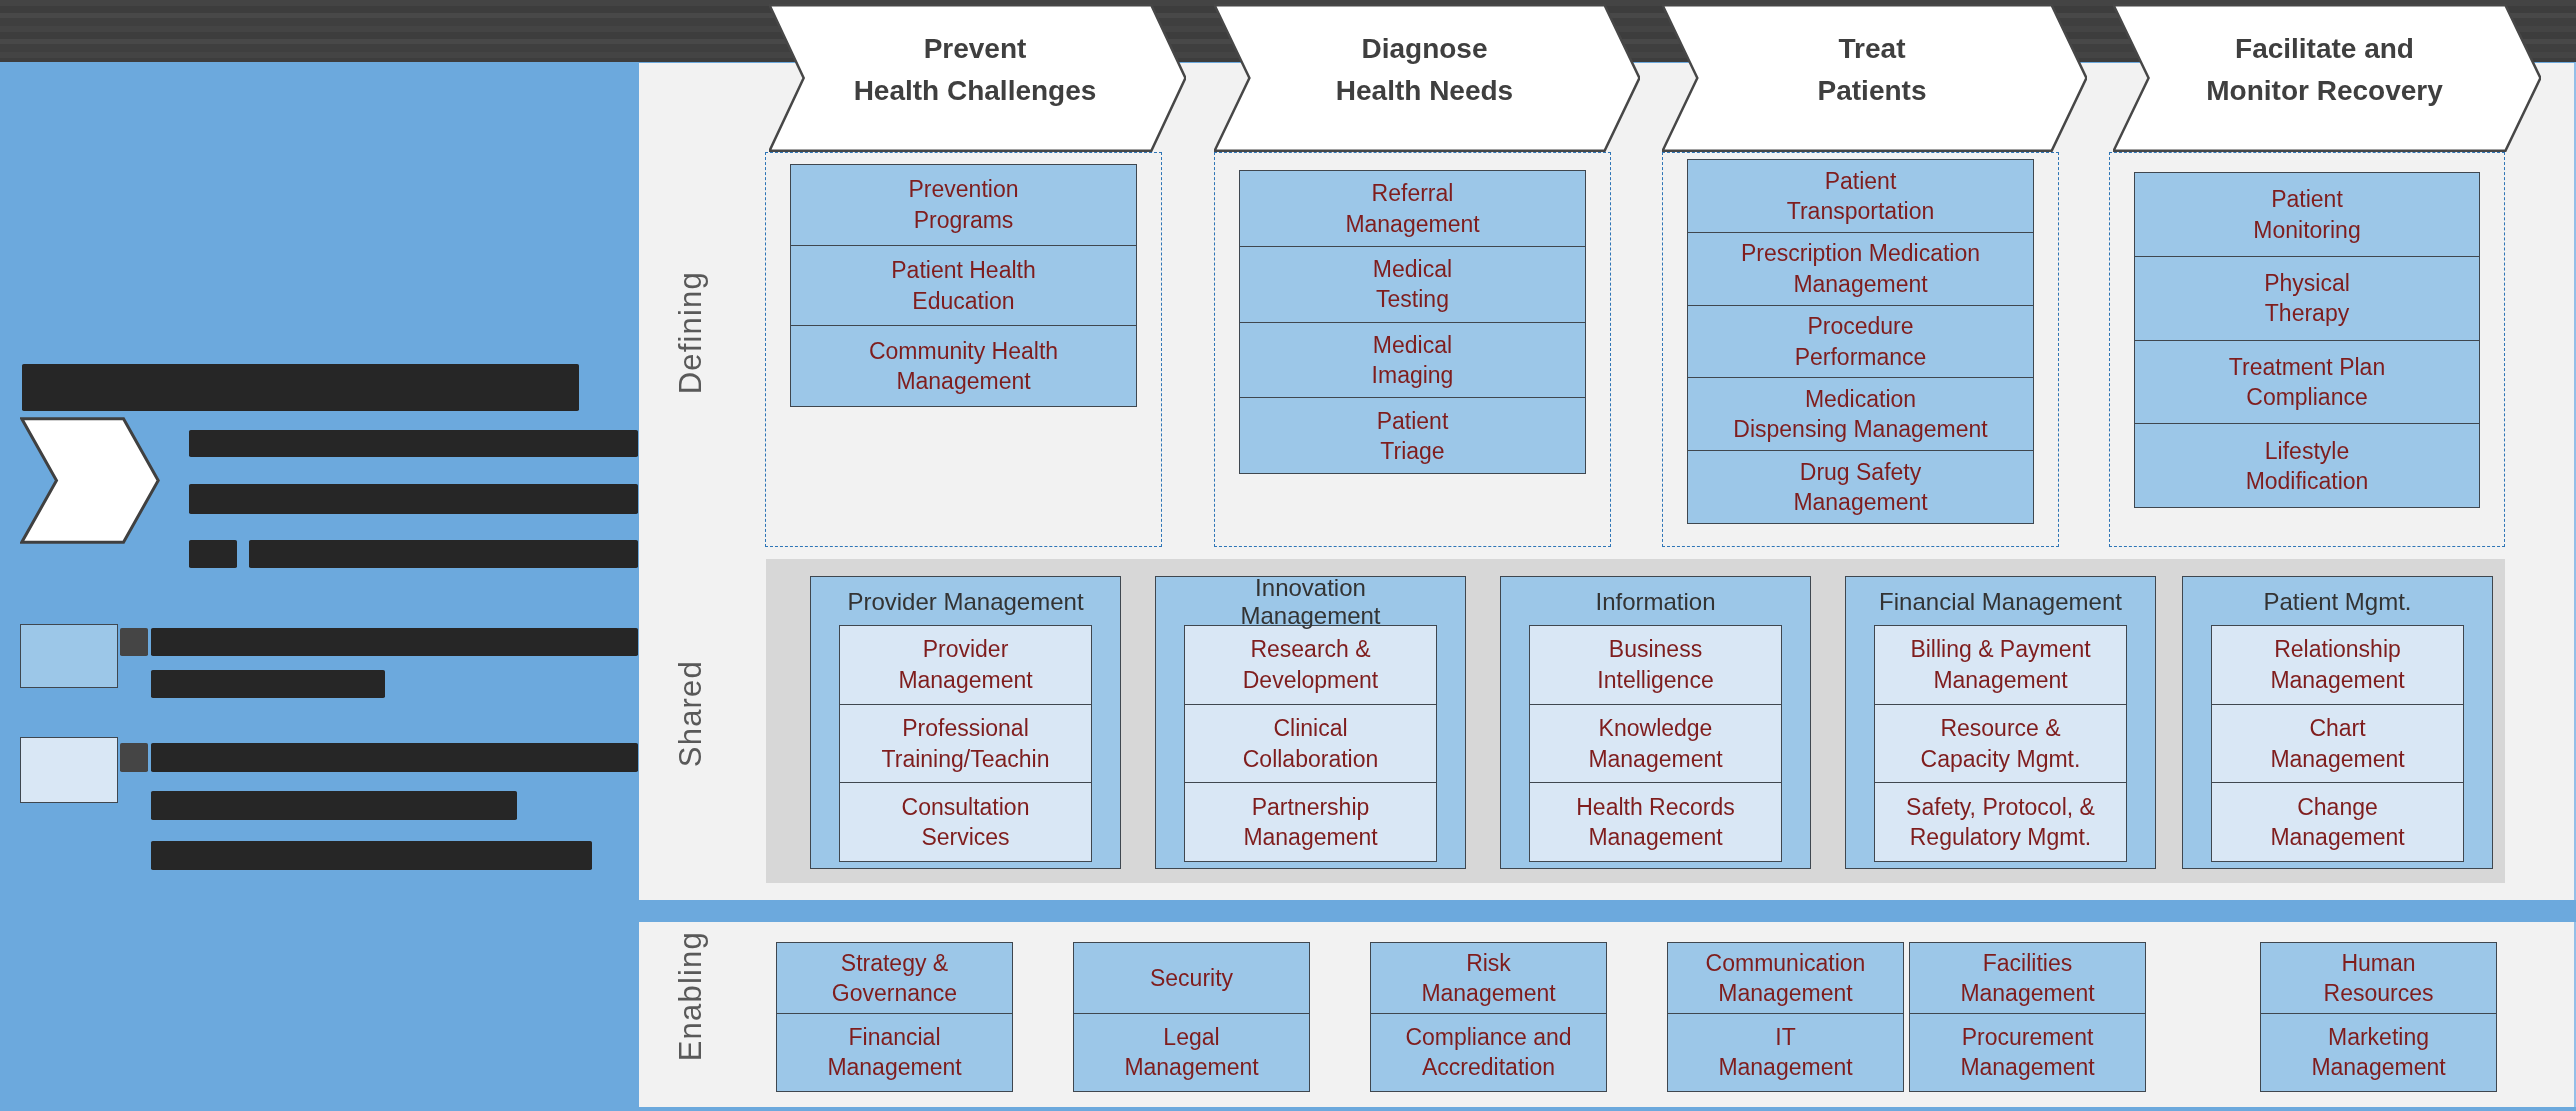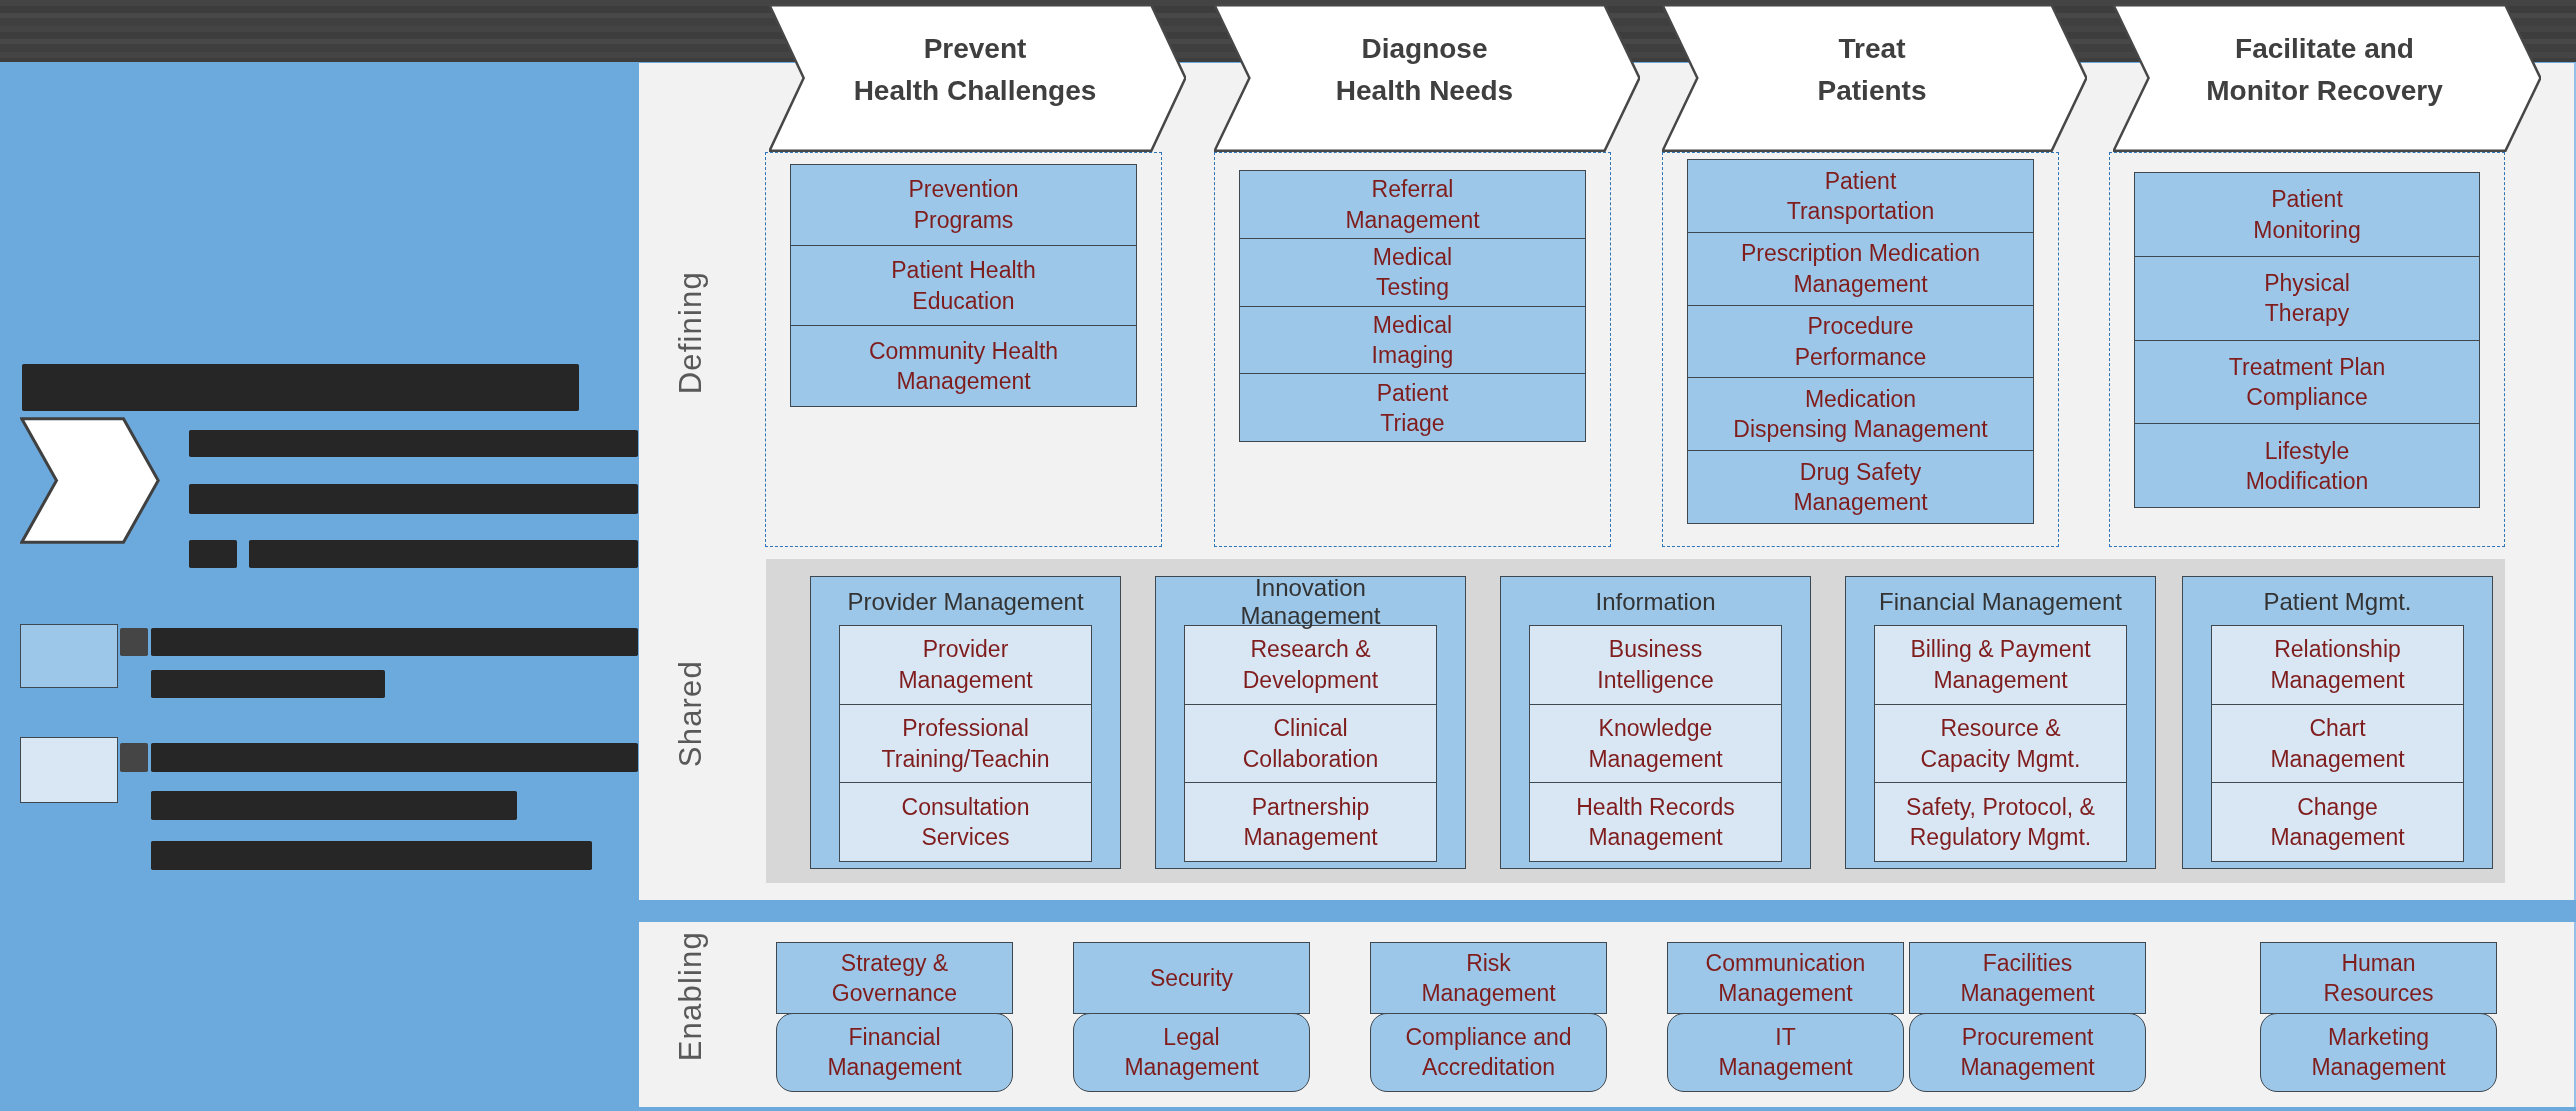--- a/index.html
+++ b/index.html
@@ -59,21 +59,21 @@
   }
   .cap{
     box-sizing:border-box;
     background:#9CC7E8;border:1.2px solid #3f474f;margin-top:-1.2px;
     display:flex;align-items:center;justify-content:center;
     text-align:center;font-size:23px;line-height:1.32;color:#7f1d1d;
     white-space:pre-line;
   }
   .cap:first-child{margin-top:0;}
   .defcol.c1{padding-top:10.8px;} .defcol.c1 .cap{height:82px;}
-  .defcol.c2{padding-top:17px;} .defcol.c2 .cap{height:69px;}
+  .defcol.c2{padding-top:17px;} .defcol.c2 .cap{height:77px;}
   .defcol.c3{padding-top:6px;} .defcol.c3 .cap{height:74px;}
   .defcol.c4{padding-top:19px;} .defcol.c4 .cap{height:85px;}
   
   .shared-band{
     position:absolute;left:766px;top:559px;width:1739px;height:324px;
     background:#d7d7d7;
   }
   .group{
     position:absolute;top:17px;width:311px;height:293px;
     box-sizing:border-box;
@@ -84,21 +84,21 @@
     height:49px;display:flex;align-items:center;justify-content:center;
     font-size:24px;color:#333;text-align:center;white-space:pre-line;
   }
   .group .cap.light{background:#D9E7F5;height:80px;}
   
   .strip-mid{position:absolute;left:639px;top:900px;width:1937px;height:22px;background:#6CA9DD;}
   .strip-bottom{position:absolute;left:639px;top:1107px;width:1937px;height:4.2px;background:#6CA9DD;}
   
   .stack{position:absolute;top:942px;width:237px;}
   .stack .cap.top{height:72px;}
-  .stack .cap.bottom{height:79px;border-radius:17px;}
+  .stack .cap.bottom{height:79px;}
 </style>
 </head>
 <body>
 
 <div class="topbar"></div>
 
 <div class="main-panel"></div>
 
 <div class="sidebar">
   <div class="rbar" style="left:21.6px;top:302px;width:557px;height:47px;"></div>

